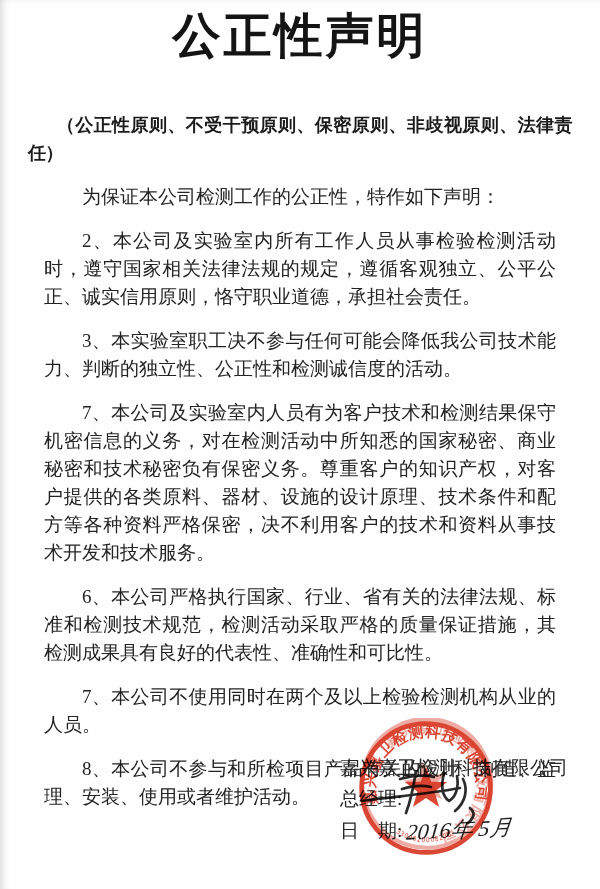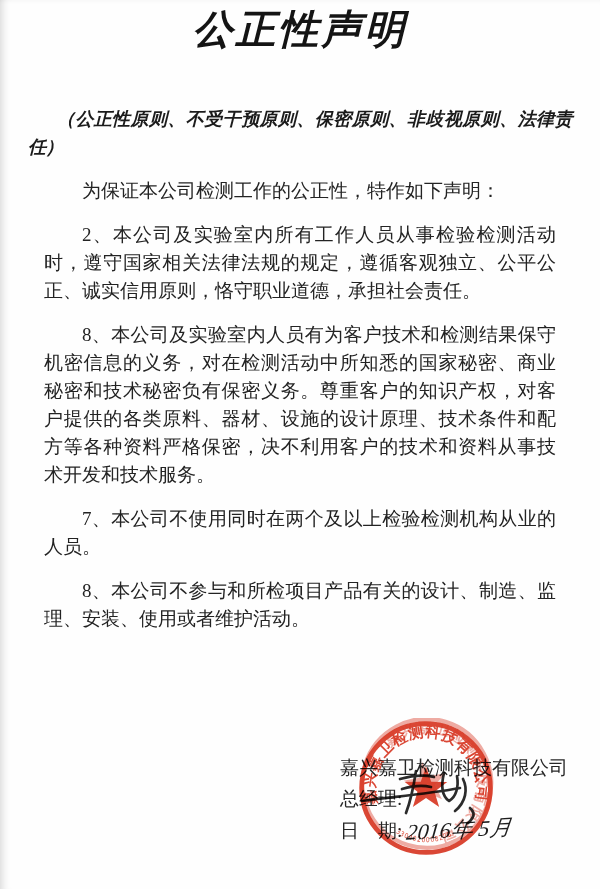--- a/index.html
+++ b/index.html
@@ -11,43 +11,41 @@
   }
   .page {
     position: relative;
     width: 600px; height: 889px;
     background: #fefefe;
     overflow: hidden;
     box-shadow: inset 10px 0 8px -8px rgba(0,0,0,0.16), inset 0 5px 6px -6px rgba(0,0,0,0.07);
   }
   .title {
     margin: 0;
-    padding-top: 7px;
+    padding-top: 13px;
     text-align: center;
-    font-size: 40px;
+    font-size: 48px;
     line-height: 46px;
     font-weight: 700;
     letter-spacing: 3px;
     color: #141414;
-    font-style: italic;
   }
   .content {
     padding: 0 28px;
     font-size: 19px;
     line-height: 28px;
     text-align: justify;
   }
   .principles {
     margin: 52px 0 0 0;
     font-weight: 700;
     font-size: 18px;
     letter-spacing: -0.5px;
     text-indent: 1.6em;
     color: #1b1b1b;
-    font-style: italic;
   }
   .intro, .para {
     margin: 16px;
     text-indent: 2em;
   }
   .sig-block {
     position: absolute;
     left: 340px;
     top: 752px;
     font-size: 19px;
@@ -93,21 +91,23 @@
 <body>
 
 <div class="page">
 
   <h1 class="title">公正性声明</h1>
 
   <div class="content">
     <p class="principles">（公正性原则、不受干预原则、保密原则、非歧视原则、法律责任）</p>
     <p class="intro">为保证本公司检测工作的公正性，特作如下声明：</p>
     <p class="para">2、本公司及实验室内所有工作人员从事检验检测活动时，遵守国家相关法律法规的规定，遵循客观独立、公平公正、诚实信用原则，恪守职业道德，承担社会责任。</p>
-    <p class="para">8、本公司及实验室内人员有为客户技术和检测结果保守机密信息的义务，对在检测活动中所知悉的国家秘密、商业秘密和技术秘密负有保密义务。尊重客户的知识产权，对客户提供的各类原料、器材、设施的设计原理、技术条件和配方等各种资料严格保密，决不利用客户的技术和资料从事技术开发和技术服务。</p>
+    <p class="para">3、本实验室职工决不参与任何可能会降低我公司技术能力、判断的独立性、公正性和检测诚信度的活动。</p>
+    <p class="para">7、本公司及实验室内人员有为客户技术和检测结果保守机密信息的义务，对在检测活动中所知悉的国家秘密、商业秘密和技术秘密负有保密义务。尊重客户的知识产权，对客户提供的各类原料、器材、设施的设计原理、技术条件和配方等各种资料严格保密，决不利用客户的技术和资料从事技术开发和技术服务。</p>
+    <p class="para">6、本公司严格执行国家、行业、省有关的法律法规、标准和检测技术规范，检测活动采取严格的质量保证措施，其检测成果具有良好的代表性、准确性和可比性。</p>
     <p class="para">7、本公司不使用同时在两个及以上检验检测机构从业的人员。</p>
     <p class="para">8、本公司不参与和所检项目产品有关的设计、制造、监理、安装、使用或者维护活动。</p>
   </div>
 
   <div class="sig-block">
     <div class="sig-row">嘉兴嘉卫检测科技有限公司</div>
     <div class="sig-row">
       <span>总经理:</span>
       <span class="sr-hidden">董华</span>
     </div>

